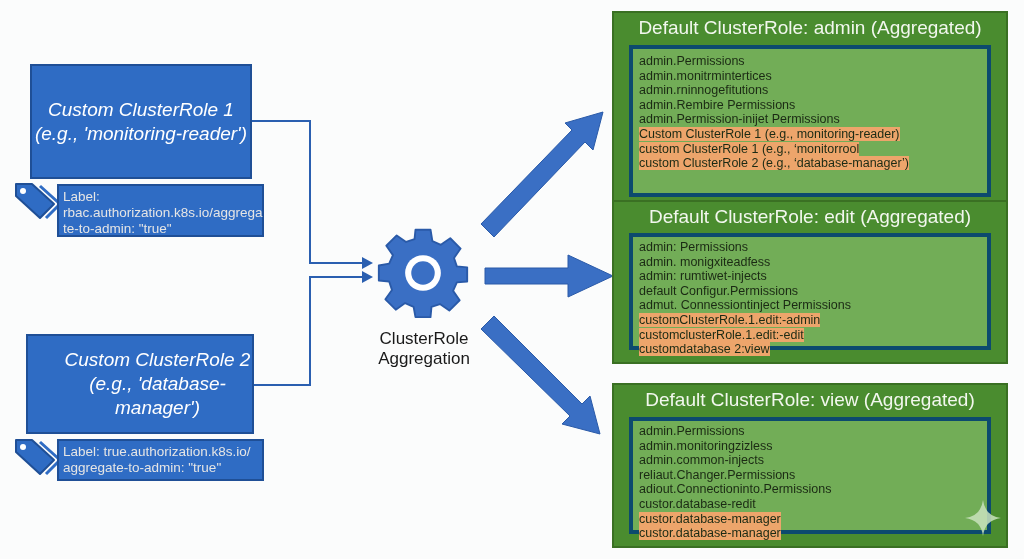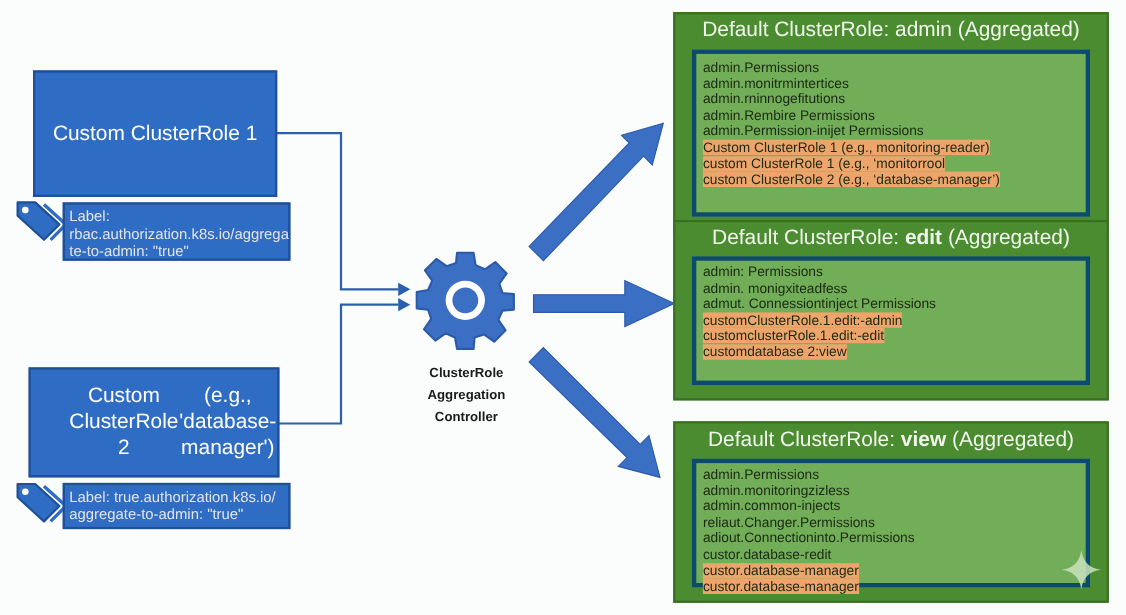--- a/index.html
+++ b/index.html
@@ -4,48 +4,48 @@
 <style>
   html, body { margin: 0; padding: 0; }
   body {
     width: 1024px; height: 559px; position: relative; overflow: hidden;
     background: #fbfcfc;
     font-family: "Liberation Sans", sans-serif;
   }
   .abs { position: absolute; }
   .blue-box {
     background: #2f6cc4; border: 2px solid #1f4f96; color: #fff;
-    box-sizing: border-box; display: flex; flex-direction: row;
+    box-sizing: border-box; display: flex; flex-direction: column;
     align-items: center; justify-content: center; text-align: center;
-    font-size: 19px; line-height: 24px;
+    font-size: 19px; line-height: 24px; font-style: italic;
   }
   .label-box {
     background: #2f6cc4; border: 2px solid #1f4f96; color: #e5e5e5;
     box-sizing: border-box; font-size: 13.5px; line-height: 16px;
     padding: 3px 4px;
   }
   .tag-icon { width: 52px; height: 42px; }
   .role-panel {
     background: #4a8c2f; border: 2px solid #3a7023; box-sizing: border-box;
   }
   .role-title {
     color: #f2f7ee; font-size: 19px; text-align: center; height: 30px; line-height: 30px;
   }
-  .role-title b { font-weight: bold; margin-top: 16px; }
+  .role-title b { font-weight: normal; margin-top: 16px; }
   .role-inner {
     position: absolute; left: 15px; right: 15px; top: 34px; bottom: 14px;
     background: #72ad57; border: 4px solid #0c4a6e; box-sizing: border-box;
     padding: 5px 6px;
   }
   .perm {
     font-size: 12.5px; line-height: 14.6px; color: #1b2a14; white-space: nowrap;
   }
   .perm.hl span { background: #eda56b; }
   .controller-label {
-    font-weight: bold; font-size: 12px; line-height: 20px; color: #1a1a1a; text-align: center;
+    font-weight: normal; font-size: 17px; line-height: 20px; color: #1a1a1a; text-align: center;
   }
   svg { overflow: visible; }
 </style>
 </head>
 <body>
 
 <svg class="abs" style="left:0;top:0;" width="1024" height="559">
   <g fill="none" stroke="#2a5fb0" stroke-width="2">
     <polyline points="250,121 310,121 310,263 362,263"></polyline>
   </g>
@@ -61,20 +61,21 @@
   <g>
     <polygon points="485,268 568,268 568,255 613,276 568,297 568,284 485,284" fill="#3a6fc4" stroke="#2a5aa8" stroke-width="1"></polygon>
   </g>
   <g>
     <polygon points="494,316 582,404 590,396 600,434 562,424 570,416 481,329" fill="#3a6fc4" stroke="#2a5aa8" stroke-width="1"></polygon>
   </g>
 </svg>
 
 <div class="abs blue-box" style="left:30px;top:64px;width:222px;height:115px;">
   <div>Custom ClusterRole 1</div>
+  <div>(e.g., 'monitoring-reader')</div>
 </div>
 <div class="abs" style="left:10px;top:180px;">
   <svg class="tag-icon" viewBox="0 0 52 42">
     <path d="M6,4 L22,4 L44,24 L30,38 L6,16 Z" fill="#2f6cc4" stroke="#1f4f96" stroke-width="2" stroke-linejoin="round"></path>
     <circle cx="13" cy="11" r="3" fill="#fff"></circle>
     <path d="M30,6 L50,24 L36,38" fill="none" stroke="#2f6cc4" stroke-width="3" stroke-linejoin="round"></path>
   </svg>
 </div>
 <div class="abs label-box" style="left:57px;top:184px;width:207px;height:53px;">
   <div>Label:</div>
@@ -103,21 +104,20 @@
     <g fill="#3a6fc4" stroke="#2a5aa8" stroke-width="2" stroke-linejoin="round">
       <path d="M-8,-46 L8,-46 L10,-34 L19,-30 L29,-37 L40,-26 L33,-16 L36,-7 L47,-6 L47,9 L36,10 L32,19 L39,29 L28,40 L18,33 L9,36 L8,47 L-8,47 L-10,36 L-19,32 L-29,39 L-40,28 L-33,18 L-36,9 L-47,8 L-47,-8 L-36,-10 L-32,-19 L-39,-29 L-28,-40 L-18,-33 L-9,-36 Z"></path>
     </g>
     <circle r="19" fill="#ffffff"></circle>
     <circle r="12.5" fill="#3a6fc4"></circle>
   </svg>
 </div>
 <div class="abs controller-label" style="left:360px;top:329px;width:128px;">
   <div>ClusterRole</div>
   <div>Aggregation</div>
-  <div>Controller</div>
 </div>
 
 <div class="abs role-panel" style="left:612px;top:11px;width:396px;height:202px;">
   <div class="role-title">
     <span>Default ClusterRole: </span><span>admin</span><span> (Aggregated)</span>
   </div>
   <div class="role-inner" style="top:32px;">
       <div class="perm"><span>admin.Permissions</span></div>
       <div class="perm"><span>admin.monitrmintertices</span></div>
       <div class="perm"><span>admin.rninnogefitutions</span></div>
@@ -129,20 +129,22 @@
     </div>
 </div>
 
 <div class="abs role-panel" style="left:612px;top:200px;width:396px;height:164px;">
   <div class="role-title">
     <span>Default ClusterRole: </span><b>edit</b><span> (Aggregated)</span>
   </div>
   <div class="role-inner" style="top:31px;bottom:12px;padding-top:3px;">
       <div class="perm"><span>admin: Permissions</span></div>
       <div class="perm"><span>admin. monigxiteadfess</span></div>
+      <div class="perm"><span>admin: rumtiwet-injects</span></div>
+      <div class="perm"><span>default Configur.Permissions</span></div>
       <div class="perm"><span>admut. Connessiontinject Permissions</span></div>
       <div class="perm hl"><span>customClusterRole.1.edit:-admin</span></div>
       <div class="perm hl"><span>customclusterRole.1.edit:-edit</span></div>
       <div class="perm hl"><span>customdatabase 2:view</span></div>
     </div>
 </div>
 
 <div class="abs role-panel" style="left:612px;top:383px;width:396px;height:165px;">
   <div class="role-title">
     <span>Default ClusterRole: </span><b>view</b><span> (Aggregated)</span>

